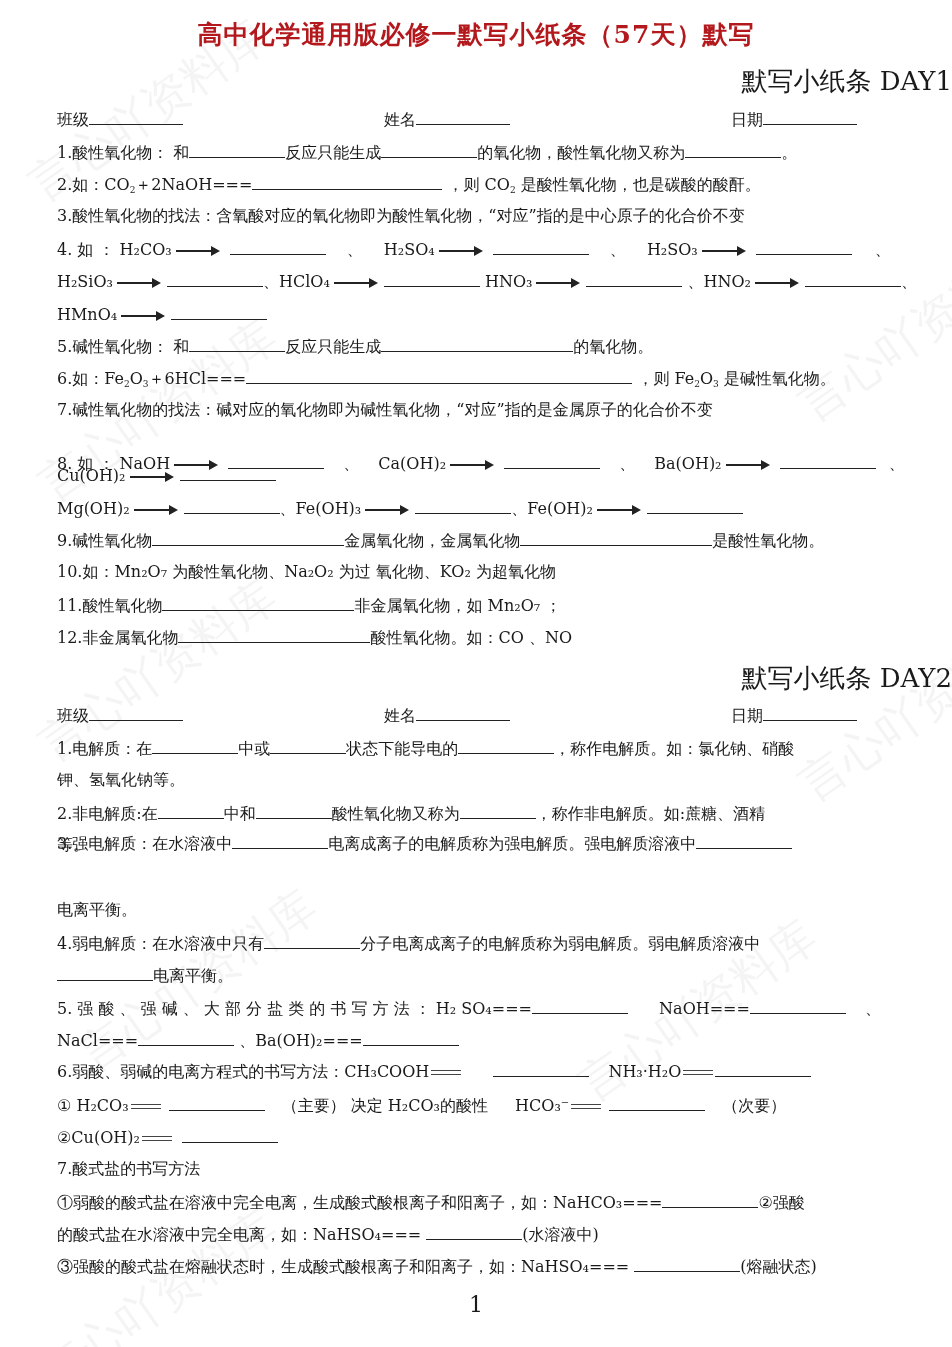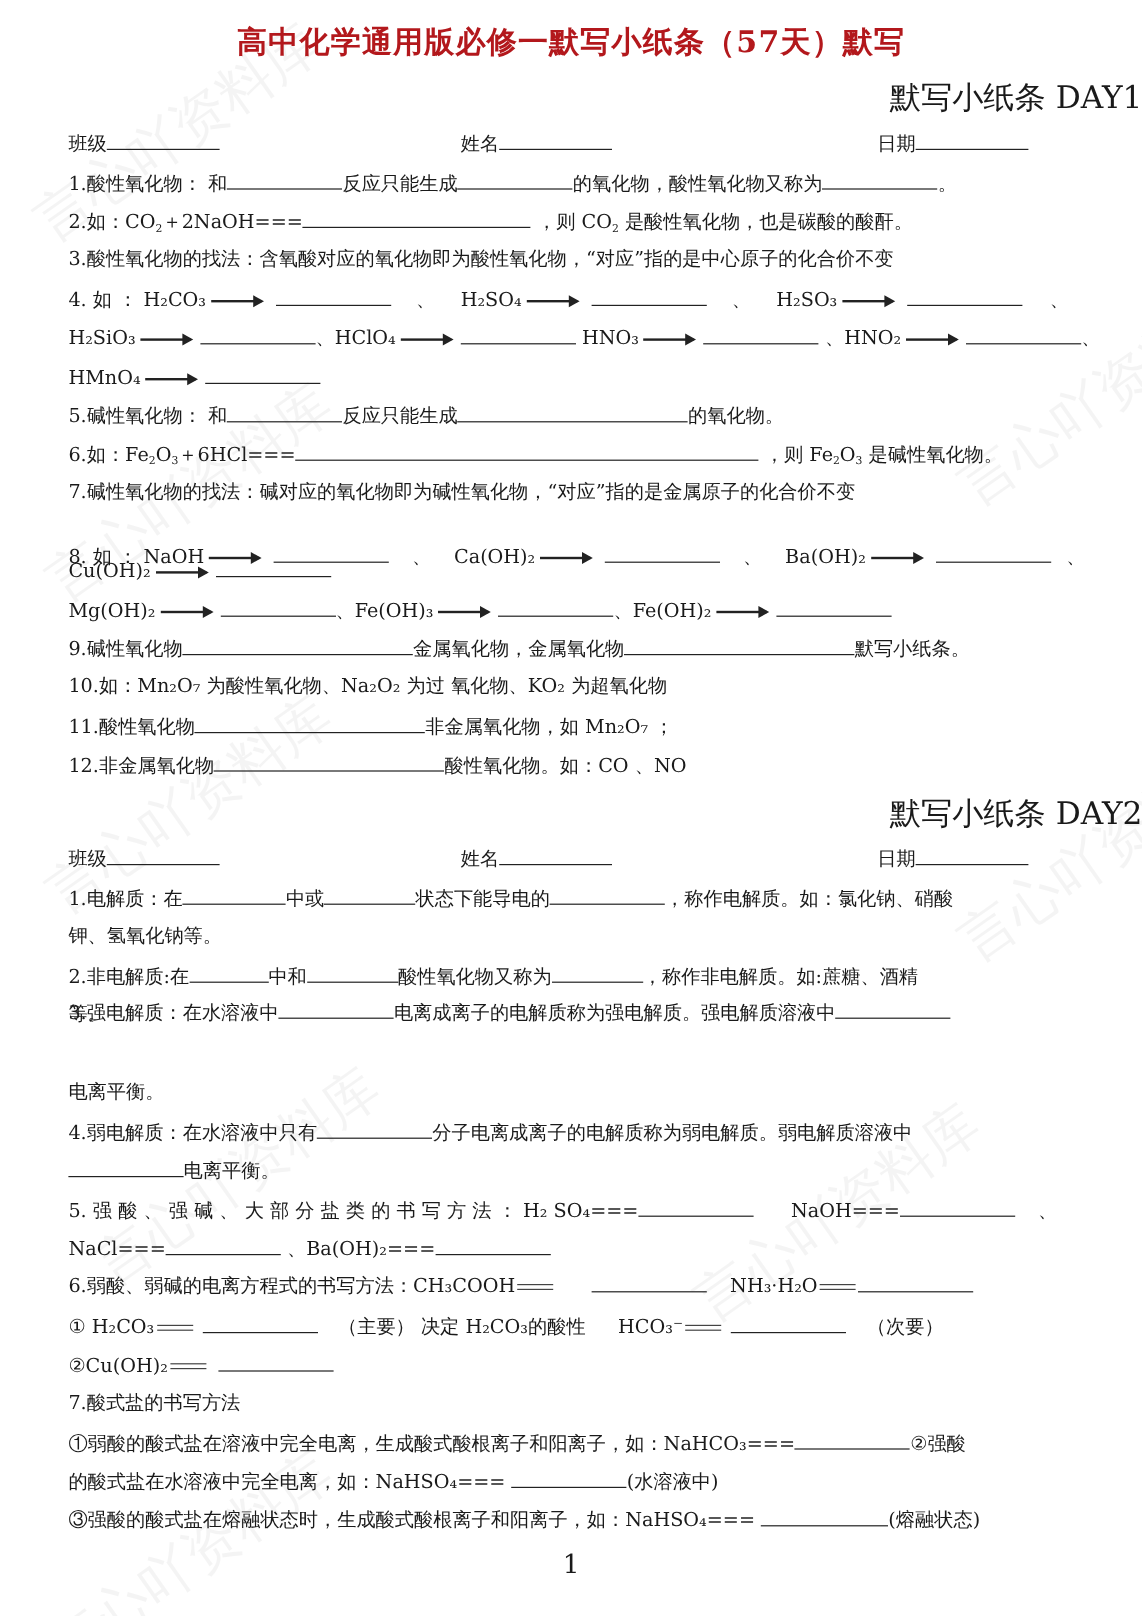--- a/index.html
+++ b/index.html
@@ -94,21 +94,21 @@
 
 <div class="line" style="top:464px;">
   <span>Cu(OH)₂</span><span class="arrow"></span><span class="blank" style="width:96px;margin-left:4px"></span>
 </div>
 
 <div class="line" style="top:497px;">
   <span>Mg(OH)₂</span><span class="arrow"></span><span class="blank" style="width:96px;margin-left:4px"></span><span>、</span><span>Fe(OH)₃</span><span class="arrow"></span><span class="blank" style="width:96px;margin-left:4px"></span><span>、</span><span>Fe(OH)₂</span><span class="arrow"></span><span class="blank" style="width:96px;margin-left:4px"></span>
 </div>
 
 <div class="line" style="top:529px;">
-  <span>9.碱性氧化物</span><span class="blank" style="width:192px"></span><span>金属氧化物，金属氧化物</span><span class="blank" style="width:192px"></span><span>默写小纸条。</span>
+  <span>9.碱性氧化物</span><span class="blank" style="width:192px"></span><span>金属氧化物，金属氧化物</span><span class="blank" style="width:192px"></span><span>是酸性氧化物。</span>
 </div>
 
 <div class="line" style="top:561px;">10.如：Mn₂O₇ 为酸性氧化物、Na₂O₂ 为过 氧化物、KO₂ 为超氧化物</div>
 
 <div class="line" style="top:594px;">
   <span>11.酸性氧化物</span><span class="blank" style="width:192px"></span><span>非金属氧化物，如 Mn₂O₇ ；</span>
 </div>
 
 <div class="line" style="top:626px;">
   <span>12.非金属氧化物</span><span class="blank" style="width:192px"></span><span>酸性氧化物。如：CO 、NO</span>

